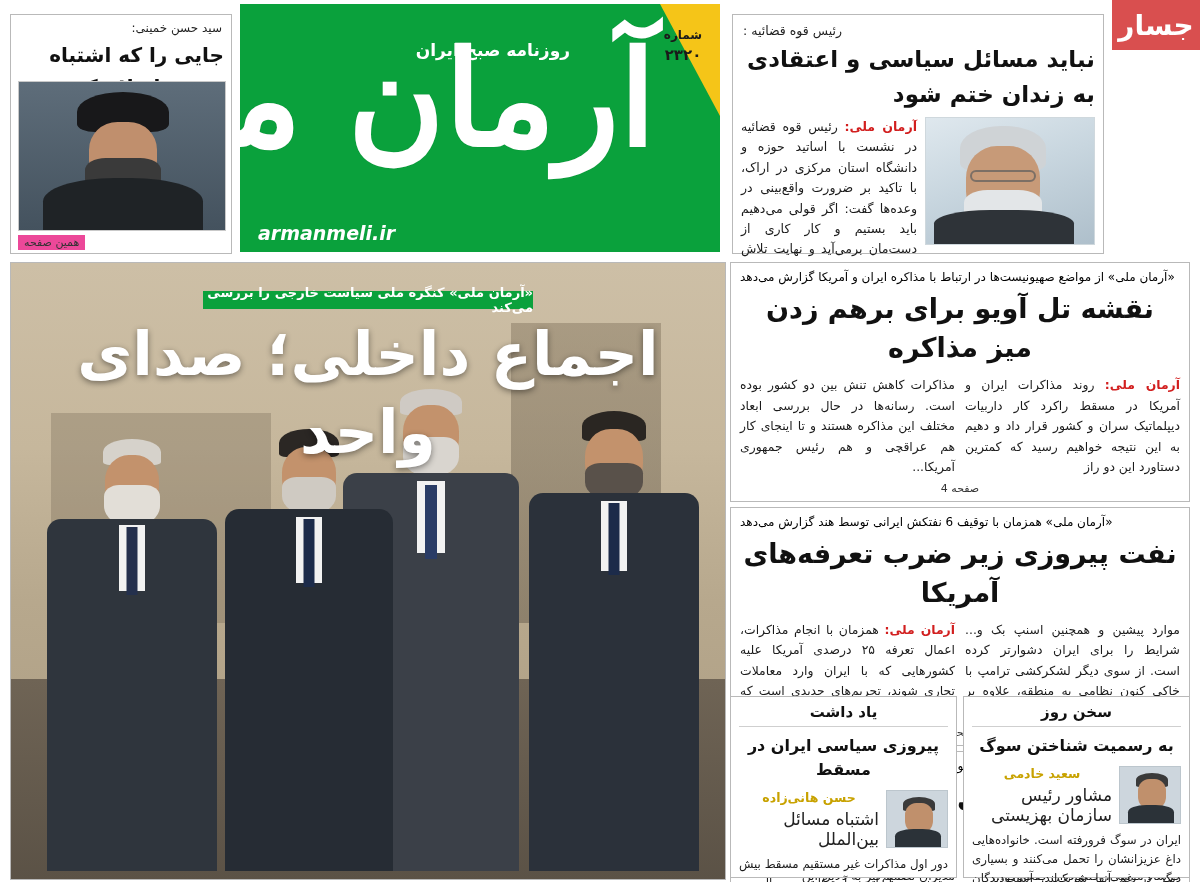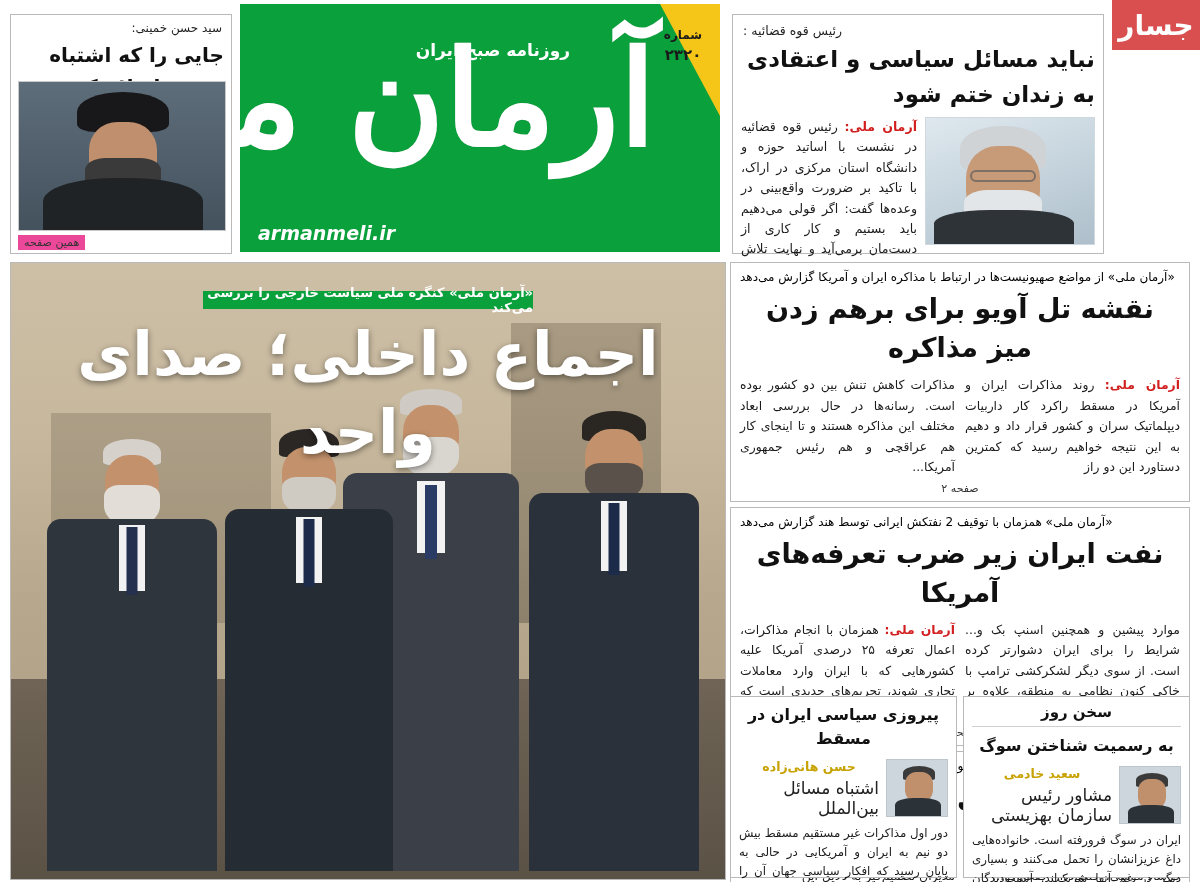--- a/index.html
+++ b/index.html
@@ -267,26 +267,26 @@
     <div class="story">
       <div class="kicker2">«آرمان ملی» از مواضع صهیونیست‌ها در ارتباط با مذاکره ایران و آمریکا گزارش می‌دهد</div>
       <div class="headline2">نقشه تل آویو برای برهم زدن میز مذاکره</div>
       <div class="body2">
         <div class="c">
           <span class="lead-tag">آرمان ملی:</span>
           <span>روند مذاکرات ایران و آمریکا در مسقط راکرد کار داربیات دیپلماتیک سران و کشور قرار داد و دهیم به این نتیجه خواهیم رسید که کمترین دستاورد این دو راز</span>
         </div>
         <div class="c">مذاکرات کاهش تنش بین دو کشور بوده است. رسانه‌ها در حال بررسی ابعاد مختلف این مذاکره هستند و تا اینجای کار هم عراقچی و هم رئیس جمهوری آمریکا...</div>
       </div>
-      <div class="pn">صفحه ۲</div>
+      <div class="pn">صفحه 4</div>
     </div>
 
     <div class="story">
-      <div class="kicker2">«آرمان ملی» همزمان با توقیف 2 نفتکش ایرانی توسط هند گزارش می‌دهد</div>
-      <div class="headline2">نفت ایران زیر ضرب تعرفه‌های آمریکا</div>
+      <div class="kicker2">«آرمان ملی» همزمان با توقیف 6 نفتکش ایرانی توسط هند گزارش می‌دهد</div>
+      <div class="headline2">نفت پیروزی زیر ضرب تعرفه‌های آمریکا</div>
       <div class="body2">
         <div class="c">موارد پیشین و همچنین اسنپ بک و... شرایط را برای ایران دشوارتر کرده است. از سوی دیگر لشکرکشی ترامپ با خاکی کنون نظامی به منطقه، علاوه بر سایه تهدید...</div>
         <div class="c">
           <span class="lead-tag">آرمان ملی:</span>
           <span>همزمان با انجام مذاکرات، اعمال تعرفه ۲۵ درصدی آمریکا علیه کشورهایی که با ایران وارد معاملات تجاری شوند، تحریم‌های جدیدی است که علاوه بر</span>
         </div>
       </div>
       <div class="pn">صفحه ۴</div>
     </div>
 
@@ -317,20 +317,21 @@
         </div>
         <div class="author-meta">
           <div class="author-name">سعید خادمی</div>
           <div class="author-role">مشاور رئیس سازمان بهزیستی</div>
         </div>
       </div>
       <div class="optext">ایران در سوگ فرورفته است. خانواده‌هایی داغ عزیزانشان را تحمل می‌کنند و بسیاری دیگر در غم آنها شریک‌اند. آسیب‌دیدگان حوادث اخیر و خانواده‌هایشان با مشکلات عملی و روانی گسترده روبه‌رو هستند...</div>
     </div>
 
     <div class="opbox">
+      <div class="optitle">یاد داشت</div>
       <div class="ophead">پیروزی سیاسی ایران در مسقط</div>
       <div class="author-row">
         <div class="mugshot">
           <div class="h"></div>
           <div class="f"></div>
           <div class="b"></div>
         </div>
         <div class="author-meta">
           <div class="author-name">حسن هانی‌زاده</div>
           <div class="author-role">اشتباه مسائل بین‌الملل</div>

